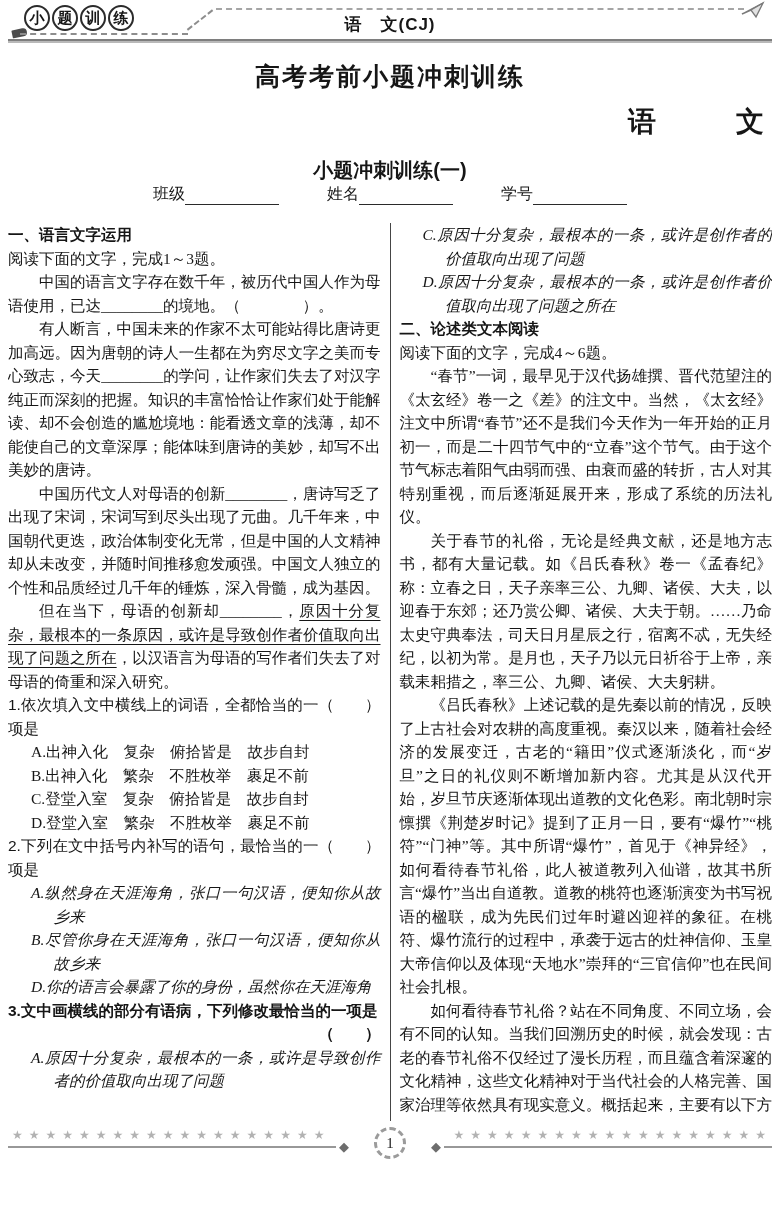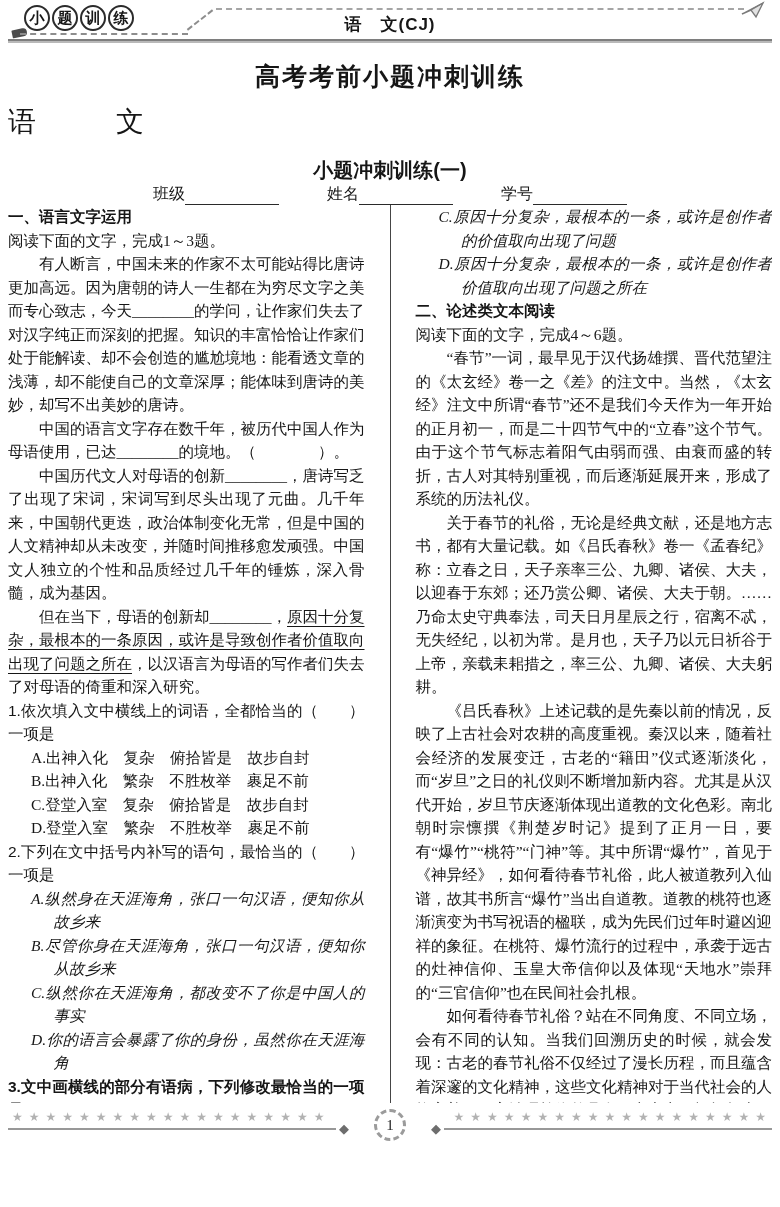--- a/index.html
+++ b/index.html
@@ -27,29 +27,29 @@
   .long-dash { position:absolute; left:208px; top:8px; width:528px; border-top:2px dashed #a5a5a5; }
   .plane { position:absolute; right:6px; top:1px; }
   .subject-top {
     text-align:center; font-weight:bold; font-size:17px; padding-top:13px;
     font-family:"Liberation Sans",sans-serif; letter-spacing:1px;
   }
   .double-rule { margin-top:3px; height:2px; border-top:2px solid #7e7e7e; border-bottom:2px solid #b9b9b9; }
 
   
   .title-main { text-align:center; font-size:25px; font-weight:bold; margin-top:17px; letter-spacing:2px; }
-  .title-subject { text-align:left; font-size:28px; font-weight:normal; margin-top:10px; letter-spacing:8px; }
+  .title-subject { text-align:right; font-size:28px; font-weight:bold; margin-top:10px; letter-spacing:8px; }
   .title-sub { text-align:center; font-size:20px; font-weight:bold; margin-top:16px;
     font-family:"Liberation Sans",sans-serif; }
   .fields { display:flex; justify-content:center; gap:48px; font-size:16px; }
   .field { display:flex; align-items:flex-end; }
   .blank-line { display:inline-block; width:94px; border-bottom:1px solid #2a2a2a; height:1.05em; }
 
   
-  .columns { display:flex; height:898px; overflow:hidden;gap:16px; }
+  .columns { display:flex; margin-top:18px; height:898px; overflow:hidden; }
   .col { flex:1; font-size:15.5px; line-height:23.5px; text-align:justify; }
   .divider { width:1px; background:#454545; margin:0 9px; }
   .section-heading { font-weight:bold; font-family:"Liberation Sans",sans-serif; }
   .para { text-indent:2em; margin:0; }
   .stem { display:flex; justify-content:space-between; font-weight:normal;
     font-family:"Liberation Sans",sans-serif; }
   .stem-noflex { font-weight:bold; font-family:"Liberation Sans",sans-serif; }
   .bracket-line { text-align:right; font-weight:bold; font-family:"Liberation Sans",sans-serif; }
   .options { margin-left:23px; }
   .option.hang { padding-left:1.45em; text-indent:-1.45em;font-style:italic; }
@@ -116,22 +116,22 @@
       <span>学号</span>
       <span class="blank-line"></span>
     </span>
   </div>
 
   <div class="columns">
 
     <div class="col">
       <div class="section-heading">一、语言文字运用</div>
       <div>阅读下面的文字，完成1～3题。</div>
+      <p class="para">中国的语言文字存在数千年，被历代中国人作为母语使用，已达________的境地。（　　　　）。</p>
       <p class="para">有人断言，中国未来的作家不太可能站得比唐诗更加高远。因为唐朝的诗人一生都在为穷尽文字之美而专心致志，今天________的学问，让作家们失去了对汉字纯正而深刻的把握。知识的丰富恰恰让作家们处于能解读、却不会创造的尴尬境地：能看透文章的浅薄，却不能使自己的文章深厚；能体味到唐诗的美妙，却写不出美妙的唐诗。</p>
-      <p class="para">中国的语言文字存在数千年，被历代中国人作为母语使用，已达________的境地。（　　　　）。</p>
       <p class="para">中国历代文人对母语的创新________，唐诗写乏了出现了宋词，宋词写到尽头出现了元曲。几千年来，中国朝代更迭，政治体制变化无常，但是中国的人文精神却从未改变，并随时间推移愈发顽强。中国文人独立的个性和品质经过几千年的锤炼，深入骨髓，成为基因。</p>
       <p class="para"><span>但在当下，母语的创新却________，</span><span class="underlined">原因十分复杂，最根本的一条原因，或许是导致创作者价值取向出现了问题之所在</span><span>，以汉语言为母语的写作者们失去了对母语的倚重和深入研究。</span></p>
 
       <div class="stem">
         <span>1.依次填入文中横线上的词语，全都恰当的一项是</span>
         <span>（　　）</span>
       </div>
       <div class="options">
         <div class="option">A.出神入化　复杂　俯拾皆是　故步自封</div>
         <div class="option">B.出神入化　繁杂　不胜枚举　裹足不前</div>
@@ -139,21 +139,20 @@
         <div class="option">D.登堂入室　繁杂　不胜枚举　裹足不前</div>
       </div>
 
       <div class="stem">
         <span>2.下列在文中括号内补写的语句，最恰当的一项是</span>
         <span>（　　）</span>
       </div>
       <div class="options">
         <div class="option hang">A.纵然身在天涯海角，张口一句汉语，便知你从故乡来</div>
         <div class="option hang">B.尽管你身在天涯海角，张口一句汉语，便知你从故乡来</div>
-        <div class="option hang">C.纵然你在天涯海角，都改变不了你是中国人的事实</div>
         <div class="option hang">D.你的语言会暴露了你的身份，虽然你在天涯海角</div>
       </div>
 
       <div class="stem-noflex">3.文中画横线的部分有语病，下列修改最恰当的一项是</div>
       <div class="bracket-line">（　　）</div>
       <div class="options">
         <div class="option hang">A.原因十分复杂，最根本的一条，或许是导致创作者的价值取向出现了问题</div>
 
       </div>
     </div>

